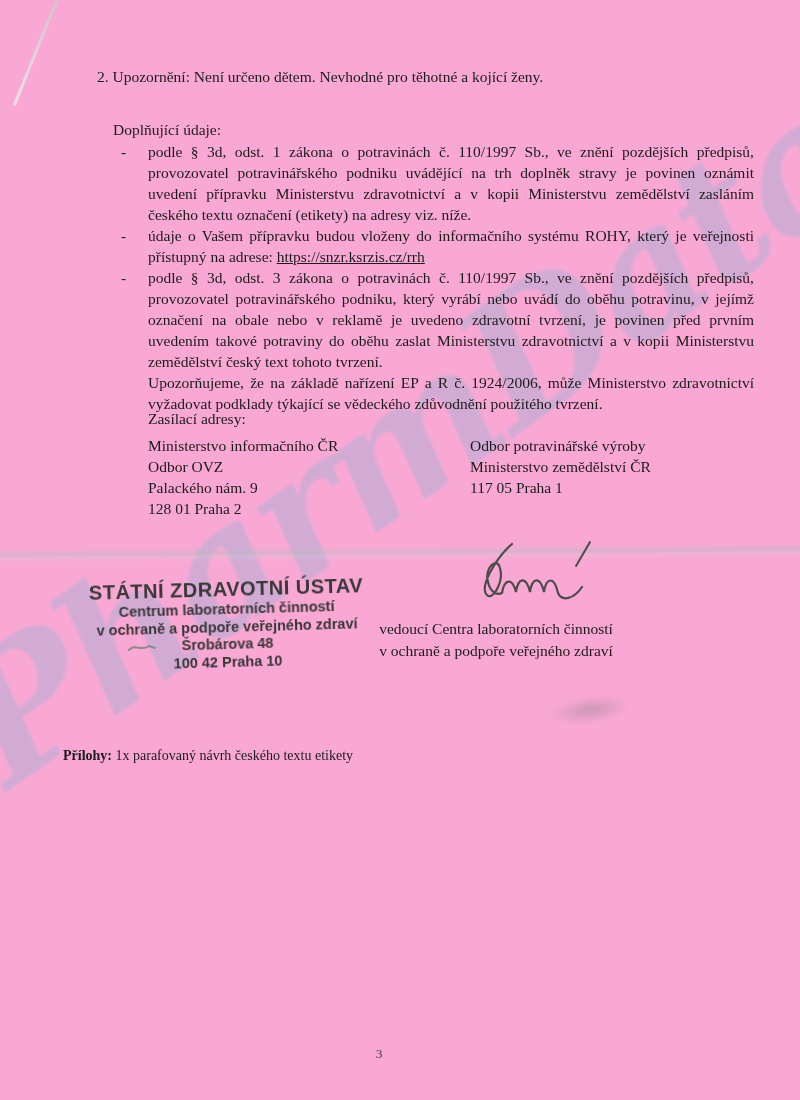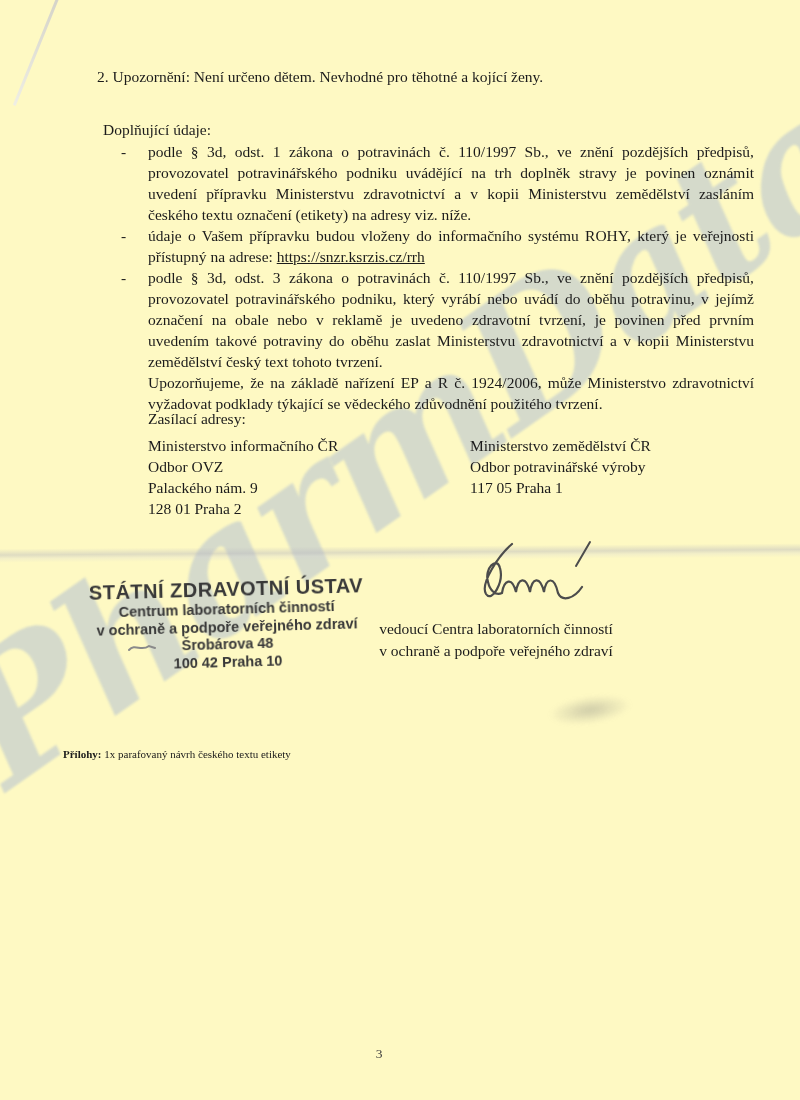--- a/index.html
+++ b/index.html
@@ -1,18 +1,18 @@
 <!DOCTYPE html>
 <html><head>
 <meta charset="utf-8">
 <style>
   html,body{margin:0;padding:0;background:#e9e9e9;}
   .page{
     position:relative; width:800px; height:1100px; margin:0 auto;
-    background:#fef9c3; overflow:hidden;
+    background:#f9a8d4; overflow:hidden;
     font-family:"Liberation Serif", serif; color:#1b1b1b;
   }
   
   .fold-line{
     position:absolute; left:57px; top:-4px; width:3px; height:118px;
     background:linear-gradient(to bottom, #c9c9c9, #ececec);
     transform:rotate(22deg); transform-origin:top center; opacity:.8;
   }
   .crease{
     position:absolute; left:0; top:546px; width:800px; height:14px;
@@ -29,21 +29,21 @@
     line-height:260px; font-family:"DejaVu Serif", serif;
     font-style:italic; font-weight:bold; font-size:172px; letter-spacing:-4px;
     color:#9db0d6; opacity:.42; filter:blur(1.2px);
     transform:rotate(-35deg); transform-origin:0% 80%;
     white-space:nowrap; pointer-events:none; user-select:none;
   }
   
   .abs{position:absolute;}
   .body-text{font-size:15.5px; line-height:21px;}
   .warning{left:97px; top:66px; width:660px;}
-  .heading{left:103px; top:119px;}
+  .heading{left:113px; top:119px;}
   .bullets{left:97px; top:141px; width:657px;}
   .bullet{position:relative; padding-left:51px;}
   .bullet .dash{position:absolute; left:24px; top:0;}
   .bullet p{margin:0; text-align:justify;}
   .link{color:#1b1b1b; }
   .zasilaci{left:148px; top:408px;text-align:center;}
   .addr-left{left:148px; top:435px;}
   .addr-right{left:470px; top:435px;}
   .addr-left div,.addr-right div{line-height:21px;}
   
@@ -51,21 +51,21 @@
     left:68px; top:577px; width:318px; text-align:center;
     font-family:"Liberation Sans", sans-serif; font-weight:bold; color:#383838;
     transform:rotate(-1.6deg); filter:blur(.3px);
   }
   .stamp .s1{font-size:20px; letter-spacing:.5px; line-height:24px;}
   .stamp .s2{font-size:14.5px; line-height:17.5px;}
   .stamp-squiggle{left:128px; top:641px;}
   
   .signature{left:428px; top:536px;}
   .signatory{left:358px; top:618px; width:276px; text-align:center; font-size:15.5px; line-height:21.5px;}
-  .attachments{left:63px; top:748px; font-size:11px;}
+  .attachments{left:63px; top:748px; font-size:14px;}
   .attachments .lbl{font-weight:bold;}
   .pagenum{left:0; top:1046px; width:758px; text-align:center; font-size:13.5px; color:#3a3a3a;}
 </style>
 </head>
 <body>
 
 <div class="page">
 
   <div class="fold-line"></div>
   <div class="watermark" style="color: rgb(157, 176, 214);">PharmData.cz</div>
@@ -95,22 +95,22 @@
   <div class="abs body-text zasilaci">Zasílací adresy:</div>
 
   <div class="abs body-text addr-left">
     <div>Ministerstvo informačního ČR</div>
     <div>Odbor OVZ</div>
     <div>Palackého nám. 9</div>
     <div>128 01 Praha 2</div>
   </div>
 
   <div class="abs body-text addr-right">
+    <div>Odbor potravinářské výroby</div>
     <div>Ministerstvo zemědělství ČR</div>
-    <div>Odbor potravinářské výroby</div>
     <div>117 05 Praha 1</div>
   </div>
 
   <div class="abs stamp">
     <div class="s1">STÁTNÍ ZDRAVOTNÍ ÚSTAV</div>
     <div class="s2">Centrum laboratorních činností</div>
     <div class="s2">v ochraně a podpoře veřejného zdraví</div>
     <div class="s2">Šrobárova 48</div>
     <div class="s2">100 42 Praha 10</div>
   </div>

